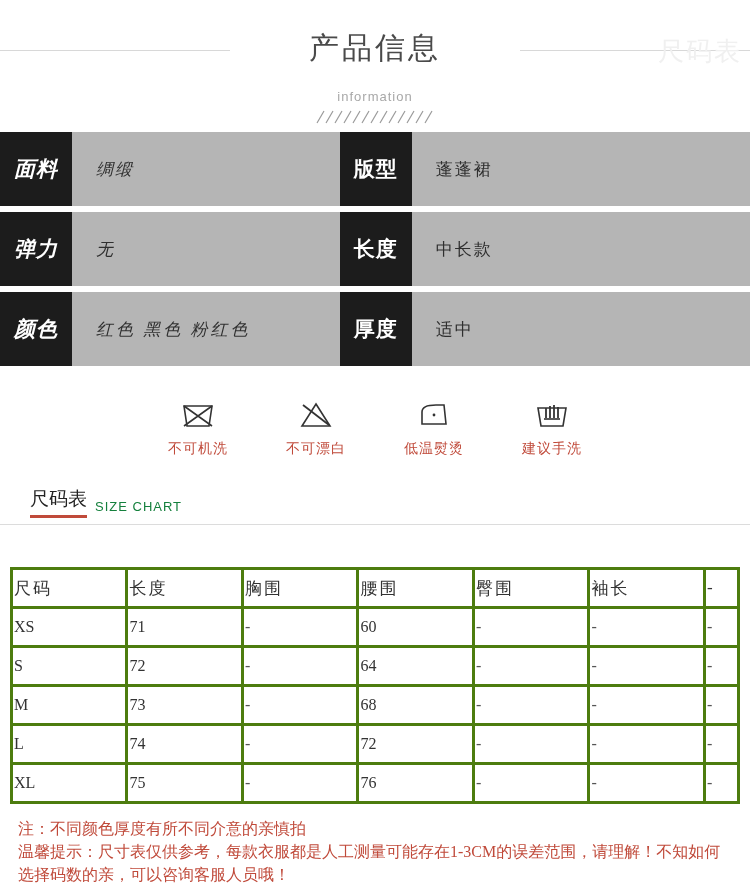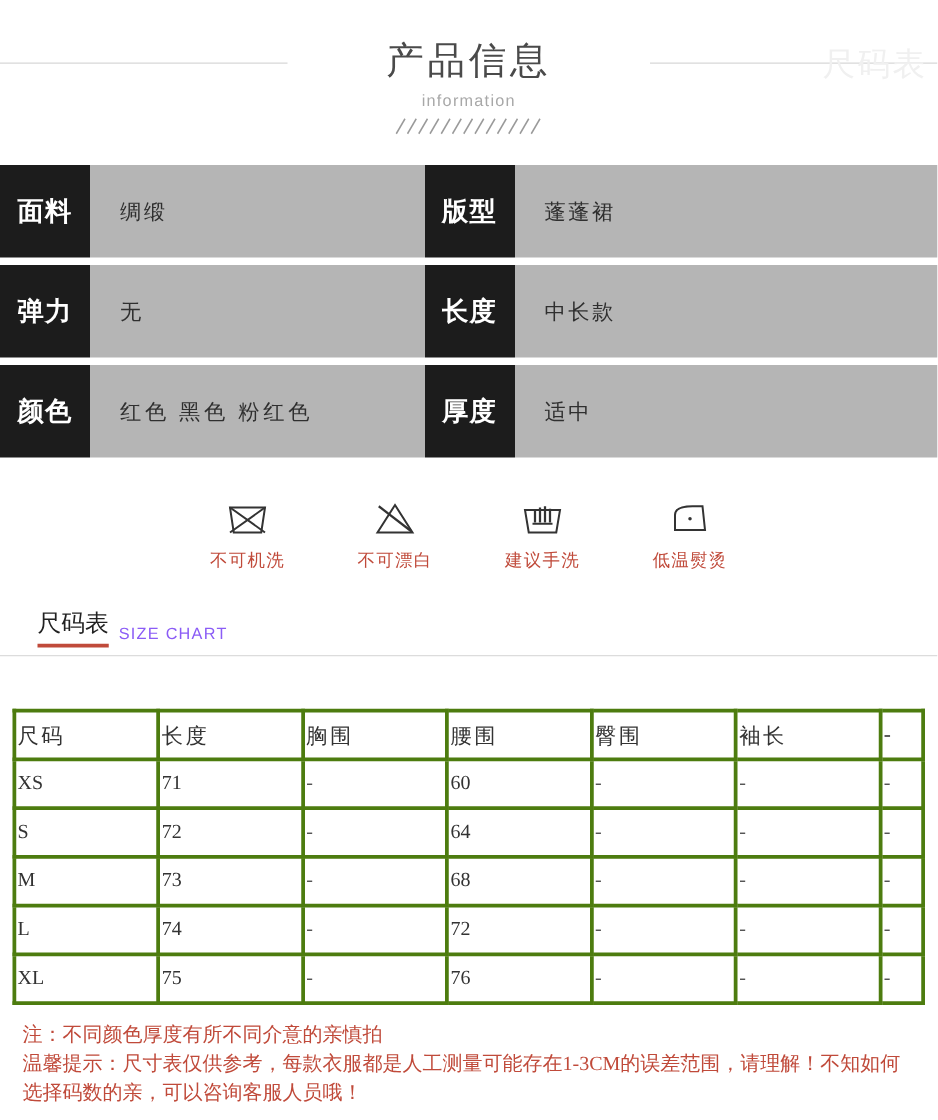--- a/index.html
+++ b/index.html
@@ -26,21 +26,21 @@
     font-size: 30px;
     color: #4a4a4a;
     letter-spacing: 3px;
     padding-top: 28px;
     font-family: "Liberation Serif", serif;
   }
   .header-sub {
     font-size: 13px;
     color: #a8a8a8;
     letter-spacing: 1px;
-    margin-top: 4px;
+    margin-top: 20px;
   }
   .header-rule-left,
   .header-rule-right {
     position: absolute;
     top: 50px;
     width: 230px;
     height: 1px;
     background: #d8d8d8;
   }
   .header-rule-left { left: 0; }
@@ -89,21 +89,21 @@
     background: #b5b5b5;
     display: flex;
     align-items: center;
     padding-left: 24px;
     font-size: 17px;
     color: #2f2f2f;
     letter-spacing: 2px;
     font-family: "Liberation Serif", serif;
   }
   .spec-val.wide-gap { letter-spacing: 3px; }
-  .spec-col-left { width: 375px; display: flex; }
+  .spec-col-left { width: 375px; display: flex; font-style: italic; }
   .spec-col-right { width: 453px; display: flex; }
 
   
   .care-row {
     display: flex;
     justify-content: center;
     gap: 32px;
     margin-top: 26px;
   }
   .care-item {
@@ -133,21 +133,21 @@
   }
   .sizechart-cn {
     font-size: 19px;
     color: #222;
     font-family: "Liberation Serif", serif;
     border-bottom: 3px solid #c04a3a;
     padding-bottom: 3px;
   }
   .sizechart-en {
     font-size: 13px;
-    color: #8b5cf6;
+    color: #15803d;
     letter-spacing: 1px;
     padding-bottom: 4px;
   }
   .head-divider {
     margin-top: 6px;
     width: 750px;
     height: 1px;
     background: #dcdcdc;
   }
 
@@ -269,36 +269,36 @@
         <path d="M20 10 L34 32 L6 32 Z" fill="none" stroke="#333" stroke-width="1.6"></path>
         <path d="M7 11 L33 31" fill="none" stroke="#333" stroke-width="1.8"></path>
       </svg>
     </div>
     <div class="care-label">不可漂白</div>
   </div>
 
   <div class="care-item">
     <div class="care-icon">
       <svg width="40" height="40" viewBox="0 0 40 40">
+        <path d="M8 30 L8 18 C8 13 14 11 22 11 L30 11 L32 30 Z" fill="none" stroke="#333" stroke-width="1.6"></path>
+        <circle cx="20" cy="21" r="1.4" fill="#333"></circle>
+      </svg>
+    </div>
+    <div class="care-label">低温熨烫</div>
+  </div>
+
+  <div class="care-item">
+    <div class="care-icon">
+      <svg width="40" height="40" viewBox="0 0 40 40">
         <path d="M6 14 L34 14 L31 32 L9 32 Z" fill="none" stroke="#333" stroke-width="1.6"></path>
         <path d="M14 14 L14 24 M18 12 L18 24 M22 11 L22 24 M26 13 L26 24" stroke="#333" stroke-width="1.8" fill="none"></path>
         <path d="M12 25 L28 25" stroke="#333" stroke-width="1.6"></path>
       </svg>
     </div>
     <div class="care-label">建议手洗</div>
-  </div>
-
-  <div class="care-item">
-    <div class="care-icon">
-      <svg width="40" height="40" viewBox="0 0 40 40">
-        <path d="M8 30 L8 18 C8 13 14 11 22 11 L30 11 L32 30 Z" fill="none" stroke="#333" stroke-width="1.6"></path>
-        <circle cx="20" cy="21" r="1.4" fill="#333"></circle>
-      </svg>
-    </div>
-    <div class="care-label">低温熨烫</div>
   </div>
 
 </div>
 
 <div class="sizechart-head">
   <div class="sizechart-cn">尺码表</div>
   <div class="sizechart-en">SIZE CHART</div>
 </div>
 <div class="head-divider"></div>
 

